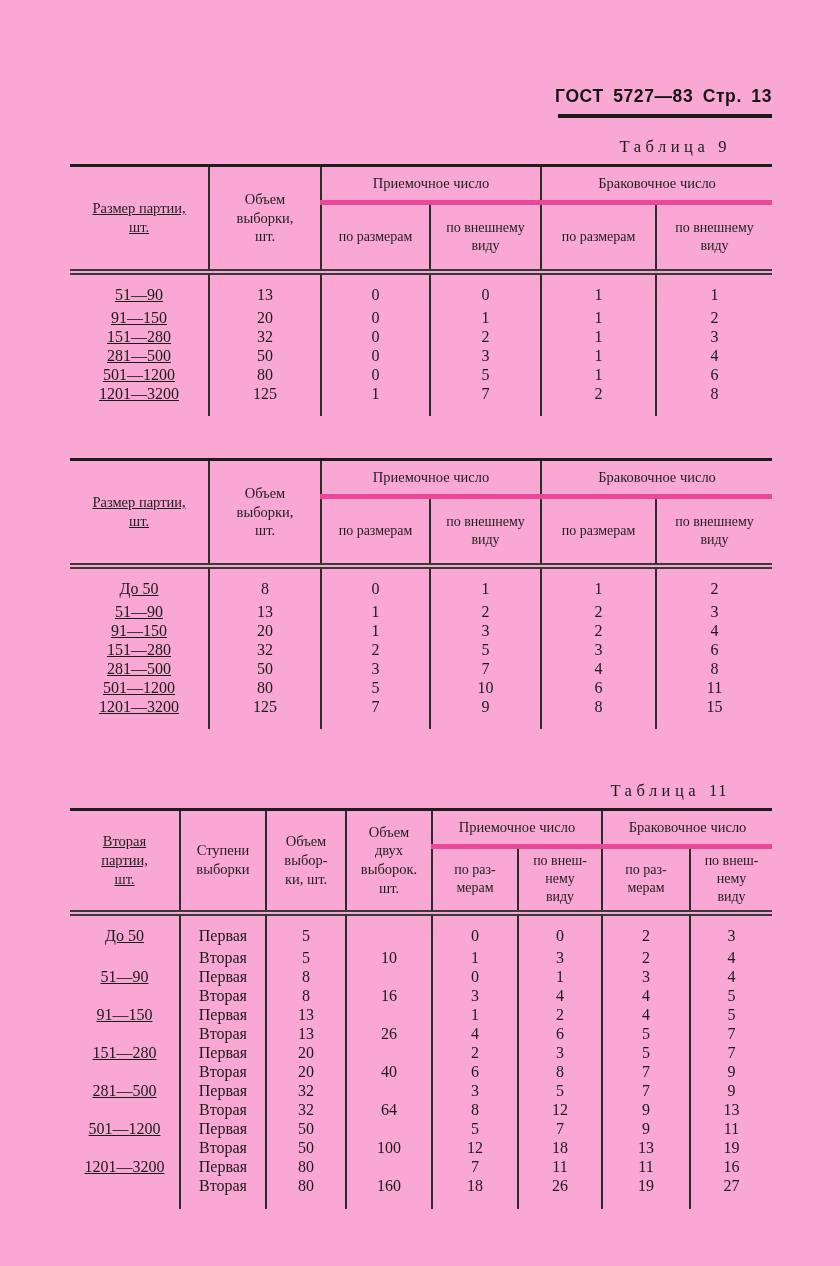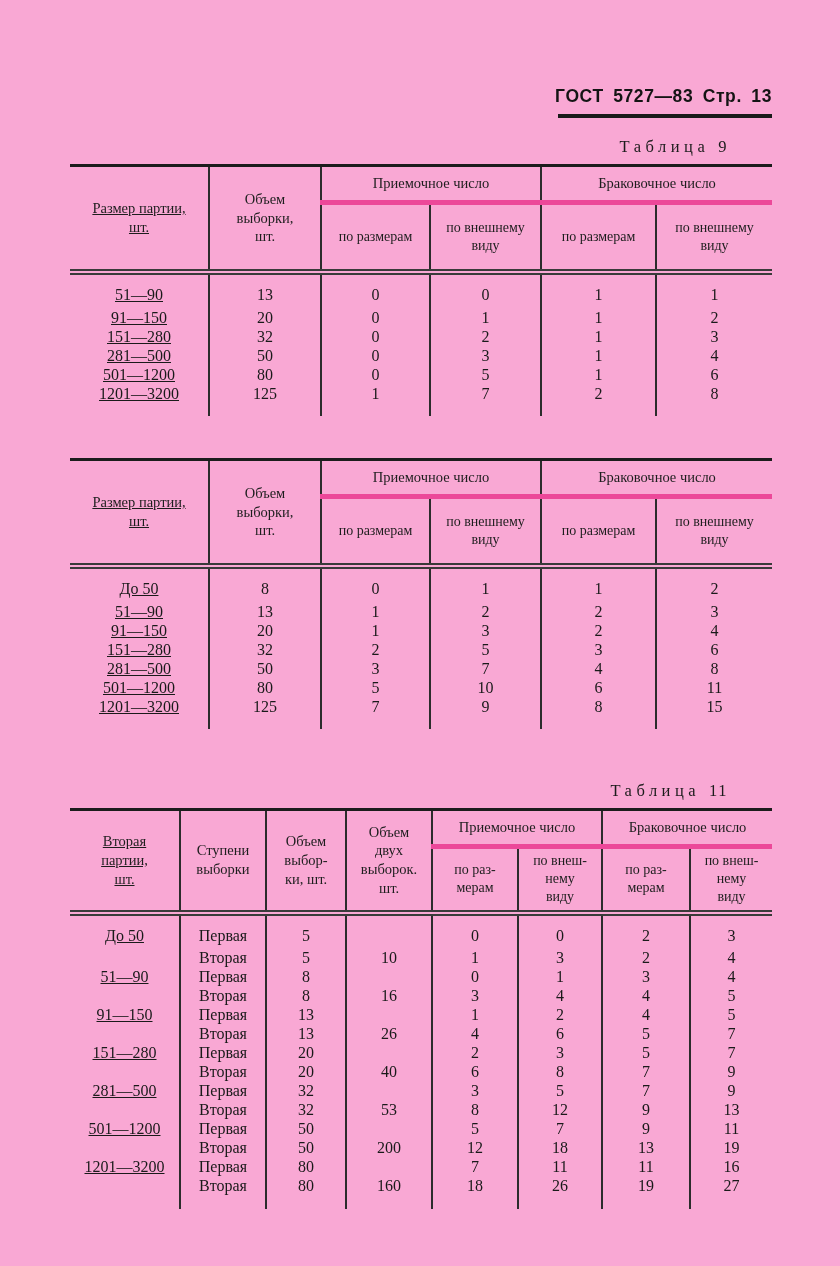--- a/index.html
+++ b/index.html
@@ -421,41 +421,41 @@
             <td></td>
             <td>3</td>
             <td>5</td>
             <td>7</td>
             <td>9</td>
           </tr>
           <tr>
             <td class="c0"></td>
             <td>Вторая</td>
             <td>32</td>
-            <td>53</td>
+            <td>64</td>
             <td>8</td>
             <td>12</td>
             <td>9</td>
             <td>13</td>
           </tr>
           <tr>
             <td class="c0">501—1200</td>
             <td>Первая</td>
             <td>50</td>
             <td></td>
             <td>5</td>
             <td>7</td>
             <td>9</td>
             <td>11</td>
           </tr>
           <tr>
             <td class="c0"></td>
             <td>Вторая</td>
             <td>50</td>
-            <td>200</td>
+            <td>100</td>
             <td>12</td>
             <td>18</td>
             <td>13</td>
             <td>19</td>
           </tr>
           <tr>
             <td class="c0">1201—3200</td>
             <td>Первая</td>
             <td>80</td>
             <td></td>

